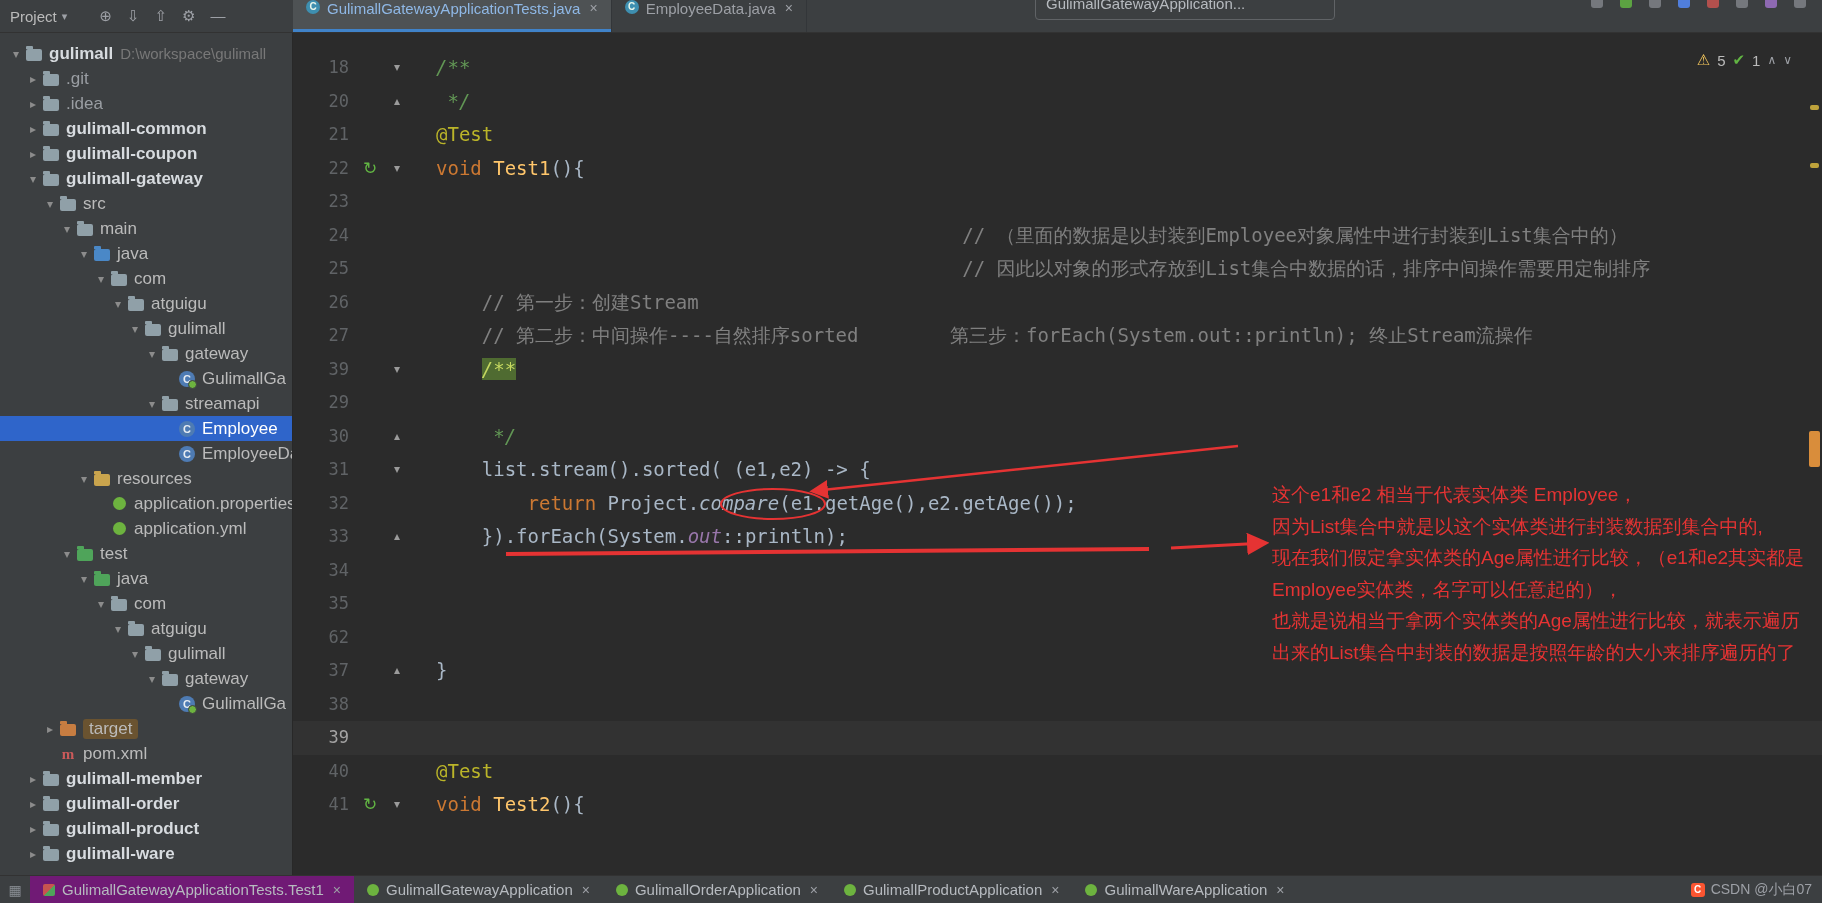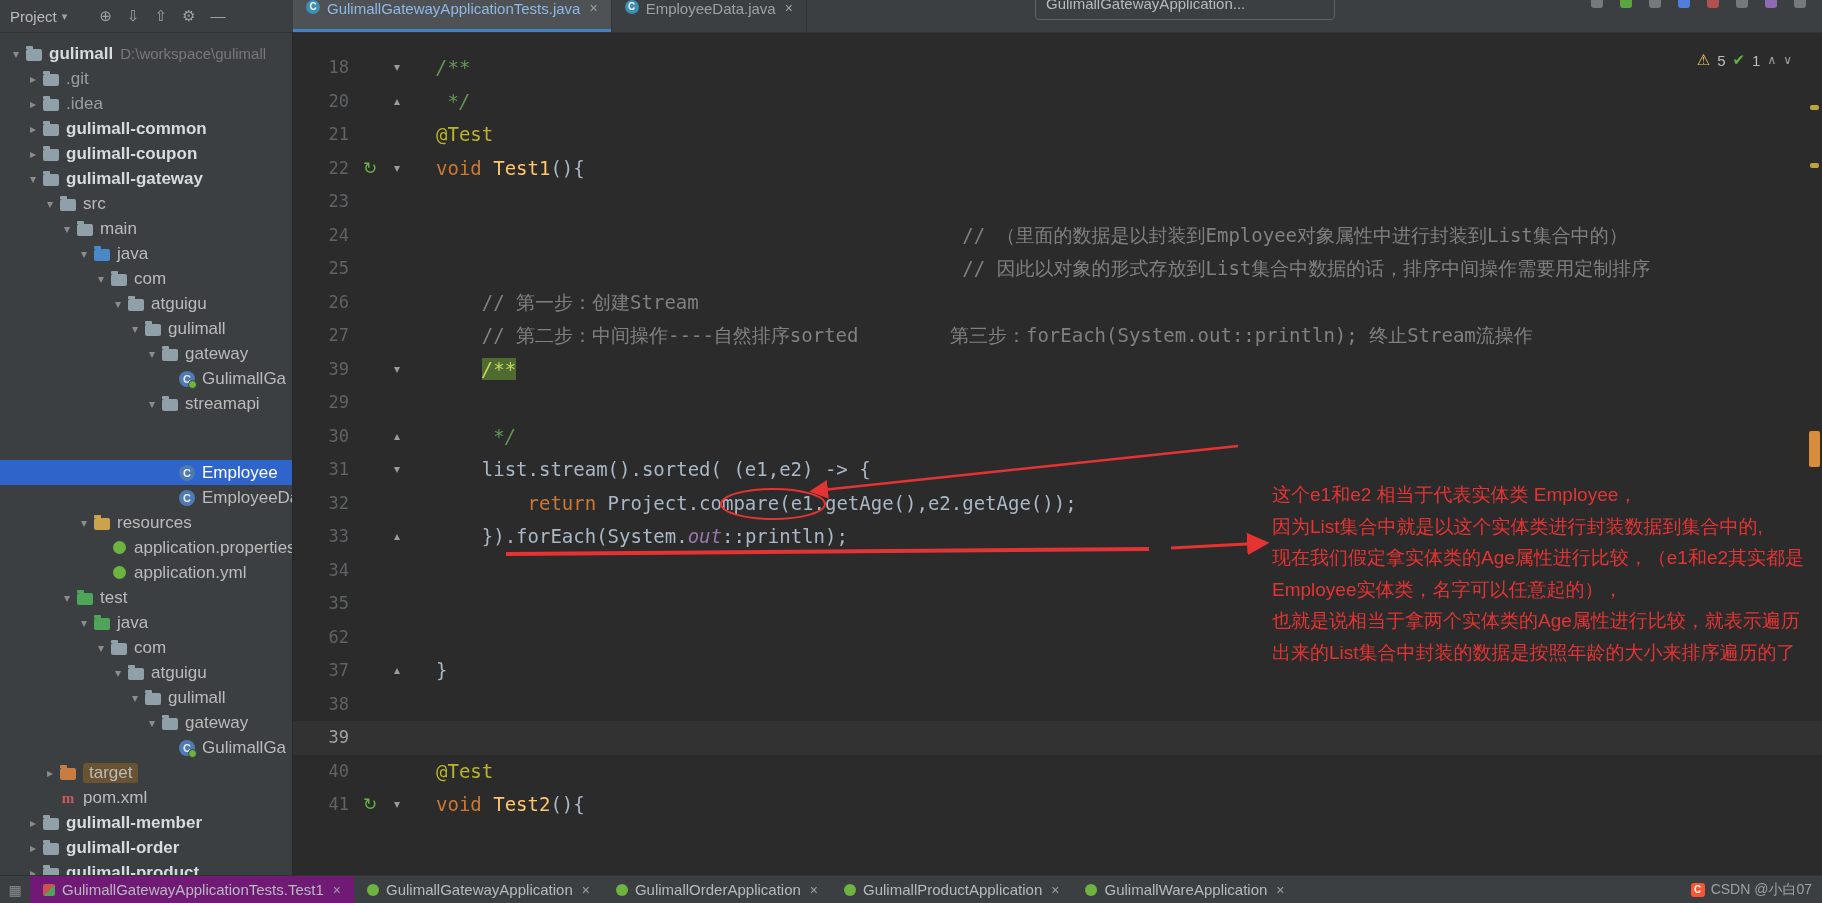--- a/index.html
+++ b/index.html
@@ -72,21 +72,21 @@
 .ln{flex:0 0 62px;text-align:right;color:var(--ln);font-size:17px;padding-right:6px}
 .grun{flex:0 0 30px;text-align:center;color:var(--ok);font-size:17px;font-family:"DejaVu Sans",sans-serif}
 .gfold{flex:0 0 24px;text-align:center;color:#9B9B9B;font-size:12px;font-family:"DejaVu Sans",sans-serif}
 .ct{padding-left:27px}
 .t-d{color:var(--doc);font-style:italic}
 .t-c{color:var(--cm)}
 .t-k{color:var(--kw)}
 .t-a{color:var(--ann)}
 .t-f{color:var(--fn)}
 .t-p{color:var(--text)}
-.t-i{color:var(--text);}
+.t-i{color:var(--text);font-style:italic}
 .t-v{color:var(--field);font-style:italic}
 .t-h{color:var(--hl-text);background:var(--hl-bg);font-style:italic}
 .inspections{position:absolute;top:18px;right:30px;display:flex;align-items:center;gap:7px;font-size:15px;color:#BBBBBB;z-index:4}
 .inspections .w{color:var(--warn)}
 .inspections .g{color:var(--ok)}
 .inspections .nav{color:#9DA0A6;font-size:12px}
 .sbar{position:absolute;top:0;bottom:0;right:0;width:14px;z-index:3}
 .smark{position:absolute;border-radius:2px}
 .sm1{right:3px;top:72px;width:9px;height:5px;background:var(--scroll-yellow)}
 .sm2{right:3px;top:130px;width:9px;height:5px;background:var(--scroll-yellow)}
@@ -251,21 +251,21 @@
           </span>
           <span class="tlabel">GulimallGa</span>
         </div>
         <div class="trow" style="padding-left: 144px;">
           <span class="tchev">▾</span>
           <span class="ticon">
             <span class="i-folder"></span>
           </span>
           <span class="tlabel">streamapi</span>
         </div>
-        <div class="trow selected" style="padding-left: 161px; margin-top: 44px;">
+        <div class="trow selected" style="padding-left: 161px;">
           <span class="tchev"></span>
           <span class="ticon">
             <span class="i-class"></span>
           </span>
           <span class="tlabel">Employee</span>
         </div>
         <div class="trow" style="padding-left: 161px;">
           <span class="tchev"></span>
           <span class="ticon">
             <span class="i-class"></span>

